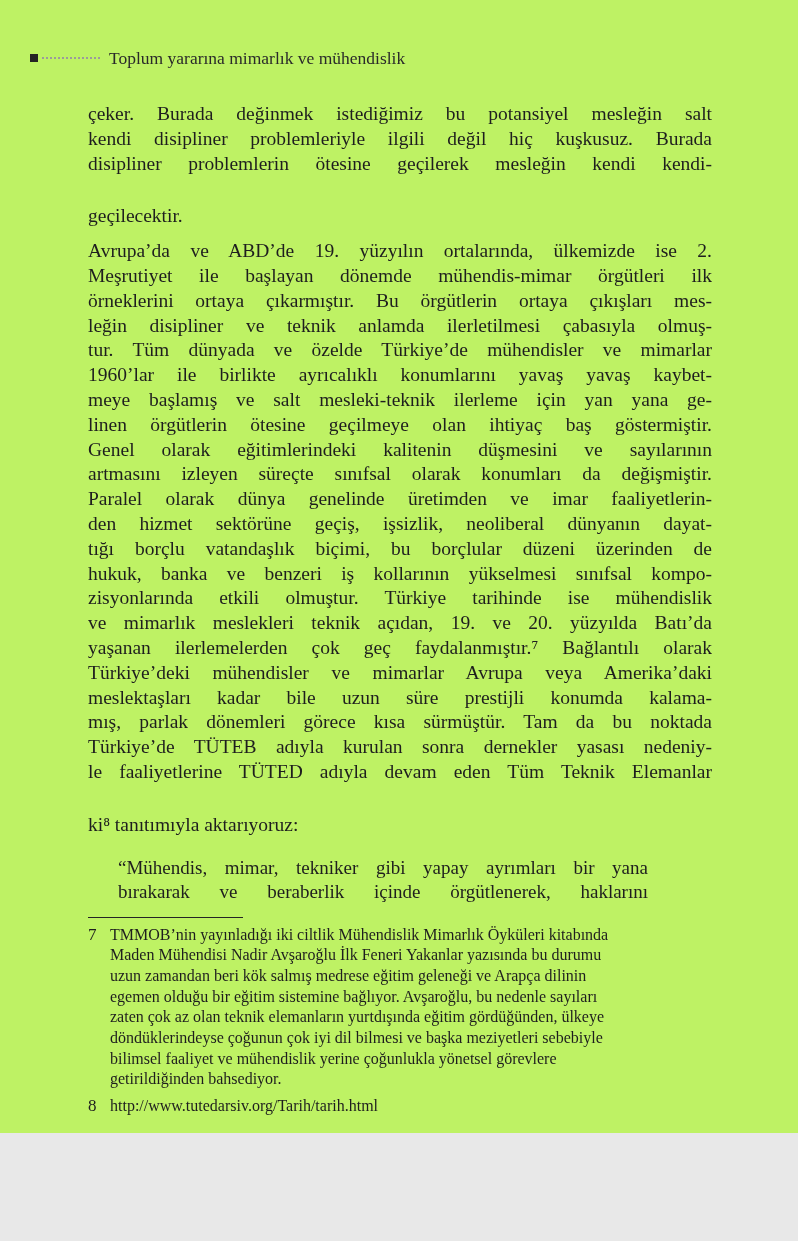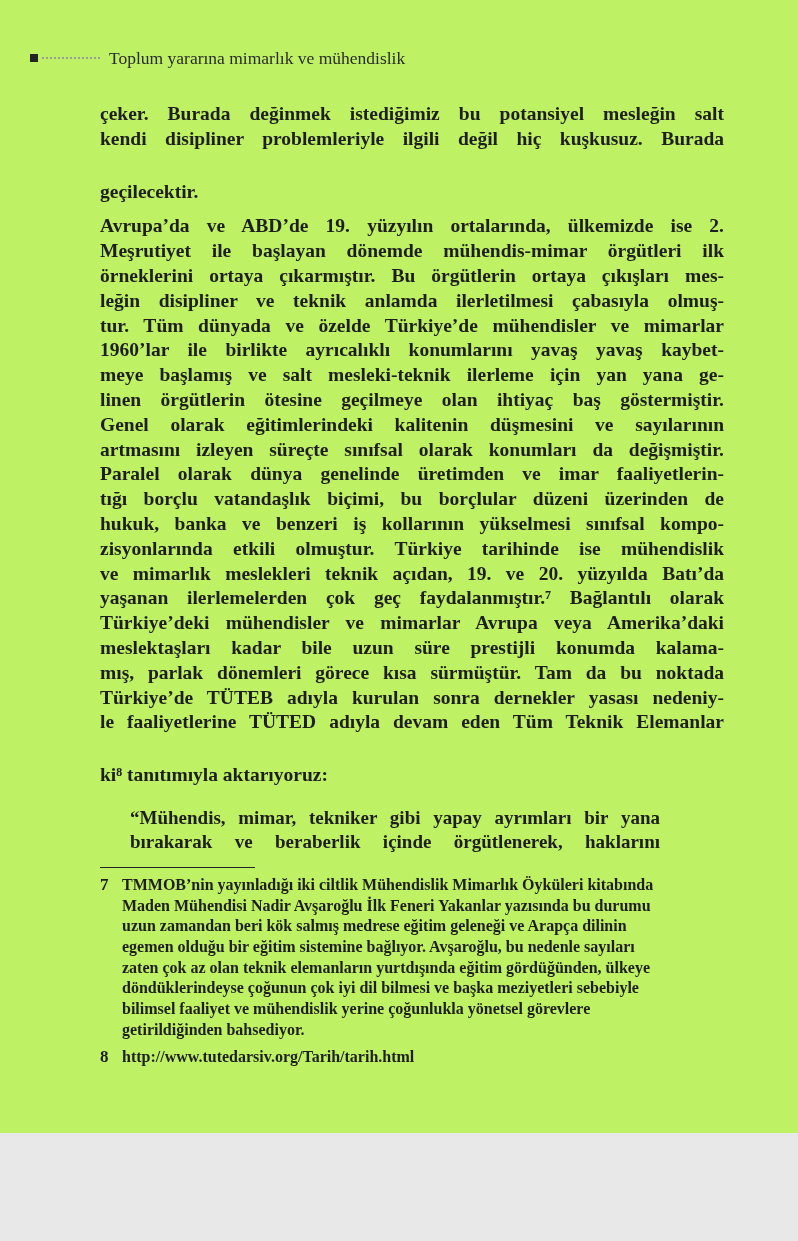--- a/index.html
+++ b/index.html
@@ -36,24 +36,23 @@
   .header-title {
     margin-left: 9px;
     font-size: 17.5px;
     color: #2a2a2a;
     white-space: nowrap;
   }
 
   
   .content {
     position: absolute;
-    left: 100px;
+    left: 88px;
     top: 102px;
     width: 624px;
-    font-weight: bold;
   }
   .para .line {
     font-size: 19.5px;
     line-height: 24.8px;
     text-align: justify;
     text-align-last: justify;
     white-space: normal;
   }
   .para .line:last-child { text-align-last: left; margin-top: 28px; }
   .para + .para { margin-top: 10px; }
@@ -114,34 +113,36 @@
   <div class="running-header">
     <span class="bullet"></span>
     <span class="dots"></span>
     <span class="header-title">Toplum yararına mimarlık ve mühendislik</span>
   </div>
 
   <div class="content">
     <div class="para">
         <div class="line">çeker. Burada değinmek istediğimiz bu potansiyel mesleğin salt</div>
         <div class="line">kendi disipliner problemleriyle ilgili değil hiç kuşkusuz. Burada</div>
+        <div class="line">disipliner problemlerin ötesine geçilerek mesleğin kendi kendi-</div>
         <div class="line">geçilecektir.</div>
       </div>
     <div class="para">
         <div class="line">Avrupa’da ve ABD’de 19. yüzyılın ortalarında, ülkemizde ise 2.</div>
         <div class="line">Meşrutiyet ile başlayan dönemde mühendis-mimar örgütleri ilk</div>
         <div class="line">örneklerini ortaya çıkarmıştır. Bu örgütlerin ortaya çıkışları mes-</div>
         <div class="line">leğin disipliner ve teknik anlamda ilerletilmesi çabasıyla olmuş-</div>
         <div class="line">tur. Tüm dünyada ve özelde Türkiye’de mühendisler ve mimarlar</div>
         <div class="line">1960’lar ile birlikte ayrıcalıklı konumlarını yavaş yavaş kaybet-</div>
         <div class="line">meye başlamış ve salt mesleki-teknik ilerleme için yan yana ge-</div>
         <div class="line">linen örgütlerin ötesine geçilmeye olan ihtiyaç baş göstermiştir.</div>
         <div class="line">Genel olarak eğitimlerindeki kalitenin düşmesini ve sayılarının</div>
         <div class="line">artmasını izleyen süreçte sınıfsal olarak konumları da değişmiştir.</div>
         <div class="line">Paralel olarak dünya genelinde üretimden ve imar faaliyetlerin-</div>
+        <div class="line">den hizmet sektörüne geçiş, işsizlik, neoliberal dünyanın dayat-</div>
         <div class="line">tığı borçlu vatandaşlık biçimi, bu borçlular düzeni üzerinden de</div>
         <div class="line">hukuk, banka ve benzeri iş kollarının yükselmesi sınıfsal kompo-</div>
         <div class="line">zisyonlarında etkili olmuştur. Türkiye tarihinde ise mühendislik</div>
         <div class="line">ve mimarlık meslekleri teknik açıdan, 19. ve 20. yüzyılda Batı’da</div>
         <div class="line">yaşanan ilerlemelerden çok geç faydalanmıştır.⁷ Bağlantılı olarak</div>
         <div class="line">Türkiye’deki mühendisler ve mimarlar Avrupa veya Amerika’daki</div>
         <div class="line">meslektaşları kadar bile uzun süre prestijli konumda kalama-</div>
         <div class="line">mış, parlak dönemleri görece kısa sürmüştür. Tam da bu noktada</div>
         <div class="line">Türkiye’de TÜTEB adıyla kurulan sonra dernekler yasası nedeniy-</div>
         <div class="line">le faaliyetlerine TÜTED adıyla devam eden Tüm Teknik Elemanlar</div>

